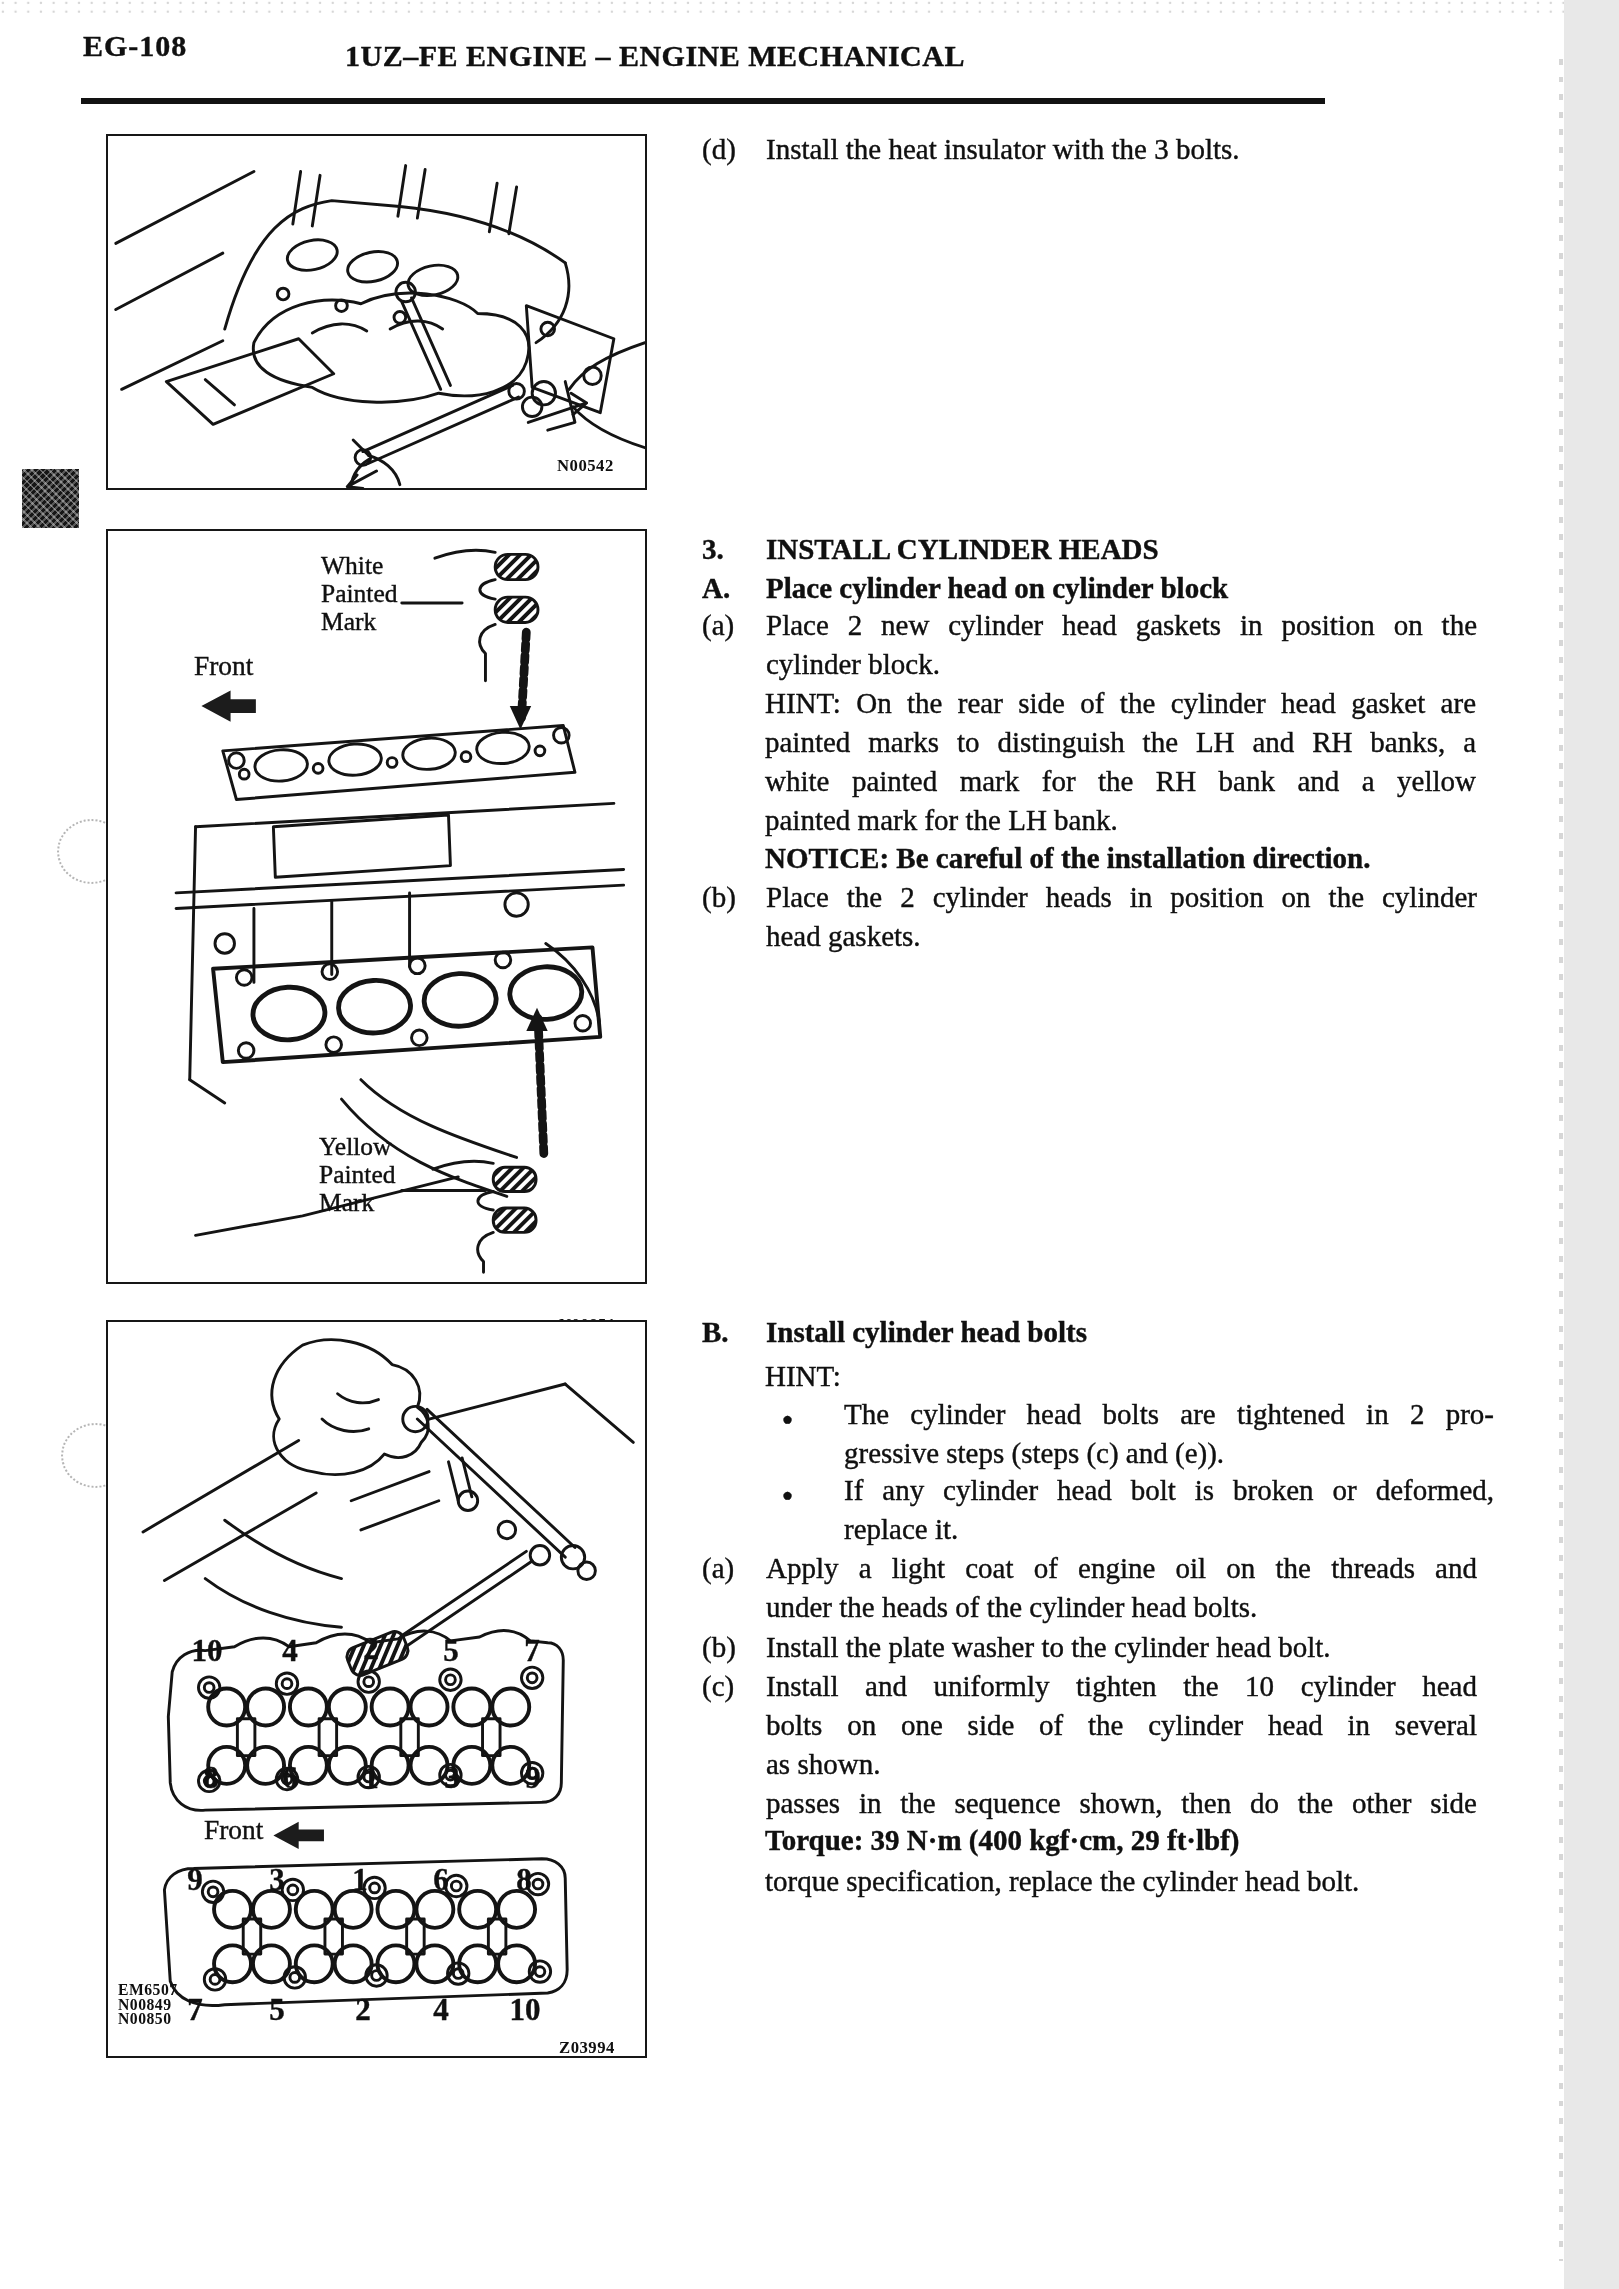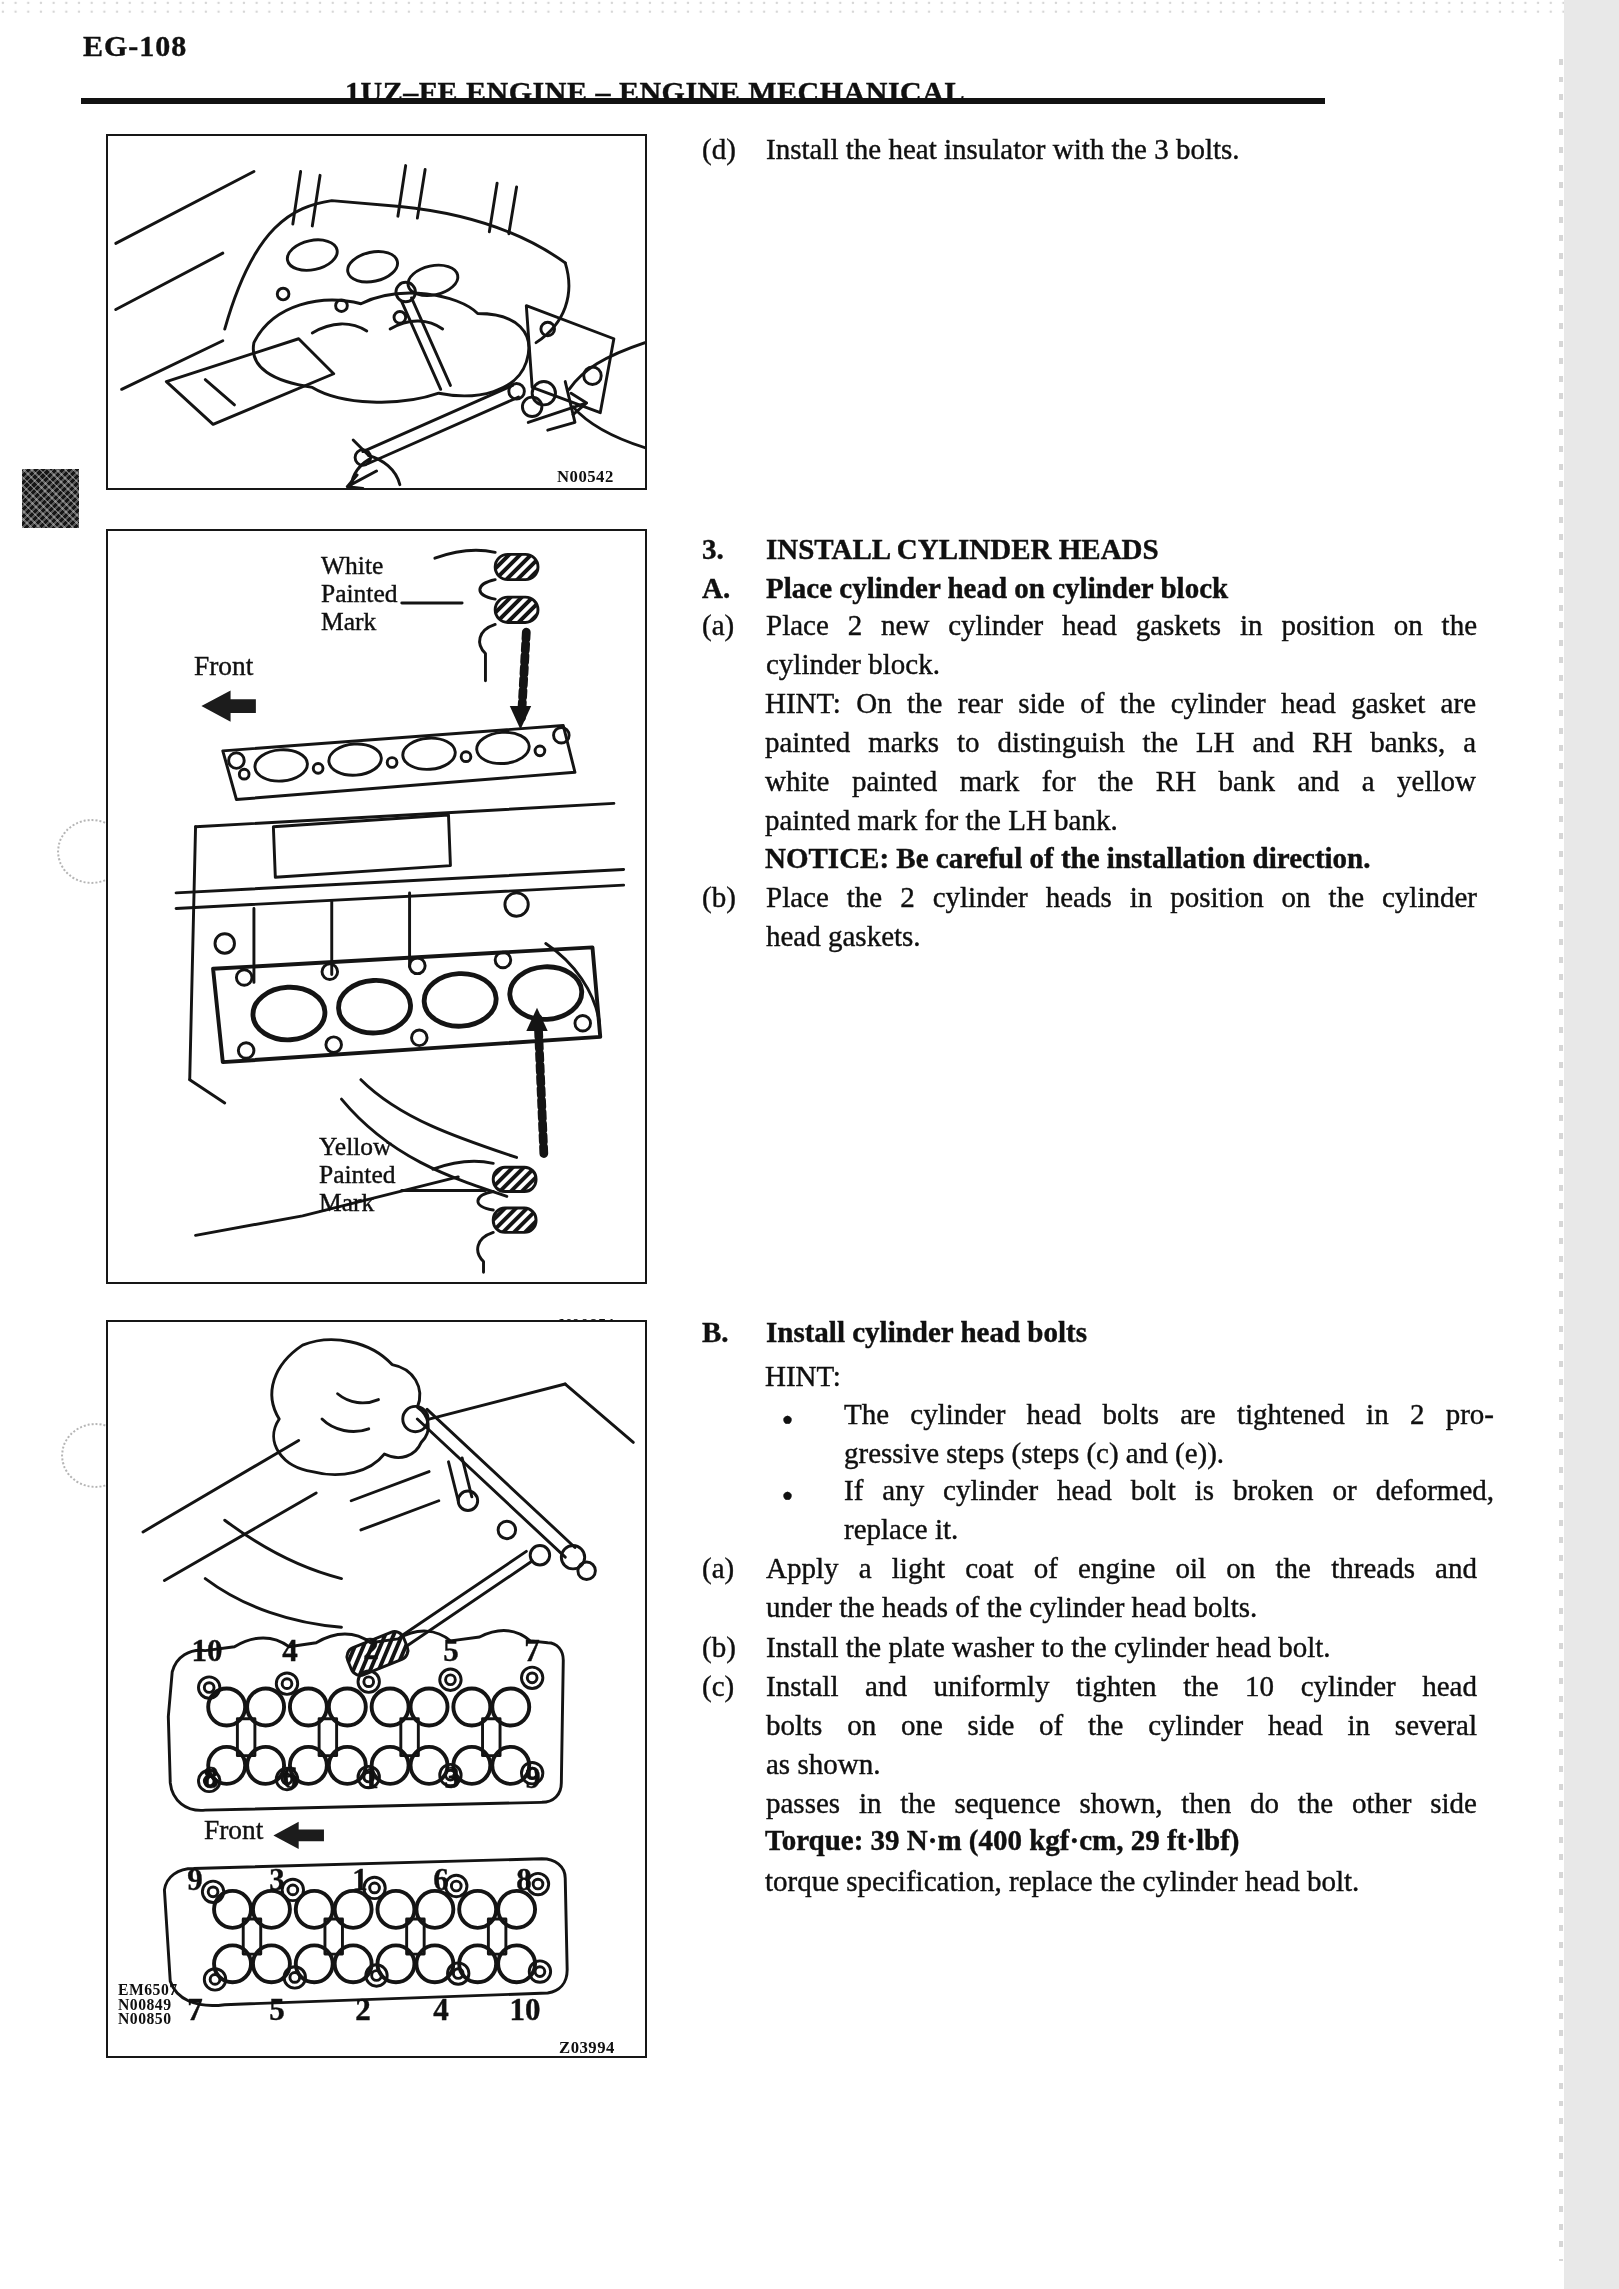--- a/index.html
+++ b/index.html
@@ -2,21 +2,21 @@
 <html><head>
 <meta charset="utf-8">
 <style>
   html,body{margin:0;padding:0;background:#e8e8e8;}
   .page{position:relative;width:1564px;height:2290px;background:#ffffff;color:#101010;
         font-family:Liberation Serif, serif;overflow:hidden;}
   .ink{-webkit-text-stroke:0.4px #101010;}
   
   .pgcode{position:absolute;left:83px;top:29px;font-size:30px;font-weight:700;letter-spacing:1px;}
   .ptitle{position:absolute;left:655px;top:39px;transform:translateX(-50%);font-size:30px;
-          font-weight:700;letter-spacing:0.5px;white-space:nowrap;margin-top:36px;}
+          font-weight:700;letter-spacing:0.5px;white-space:nowrap;}
   .hrule{position:absolute;left:81px;top:98px;width:1244px;height:5.9px;background:#121212;}
   
   .fig{position:absolute;left:106px;width:541px;border:2.9px solid #171717;background:#fff;box-sizing:border-box;}
   .fig svg{display:block;width:100%;height:100%;}
   .figlabel{position:absolute;font-size:25.5px;line-height:28px;font-weight:400;white-space:nowrap;}
   .frontlabel{position:absolute;font-size:27.4px;font-weight:400;white-space:nowrap;}
   .figcode{position:absolute;font-size:16.7px;font-weight:700;letter-spacing:0.5px;}
   .figcode.small{font-size:15.7px;line-height:14.7px;}
   .num{position:absolute;transform:translateX(-50%);font-size:31px;font-weight:700;line-height:33px;}
   
@@ -94,21 +94,21 @@
         <path d="M552,210 C510,224 488,238 474,258"></path>
           <path d="M552,318 C514,306 492,292 478,276"></path>
         <circle cx="448" cy="262" r="12"></circle>
           <circle cx="436" cy="276" r="10"></circle>
         <path d="M300,356 C296,340 282,330 268,326"></path>
           <path d="M250,356 C252,344 258,336 268,330"></path>
         <path d="M268,326 L252,310"></path>
       </g>
     </svg>
   </div>
-  <div class="figcode" style="left:557px;top:467px;">N00542</div>
+  <div class="figcode" style="left:557px;top:456px;">N00542</div>
 
   <div class="fig" style="top:529px;height:755px;">
     <svg viewBox="0 0 552 764">
       <defs>
         <pattern id="hatchA" width="8" height="8" patternUnits="userSpaceOnUse" patternTransform="rotate(45)">
           <rect width="8" height="8" fill="#ffffff"></rect>
           <rect width="4" height="8" fill="#141414"></rect>
         </pattern>
       </defs>
       <g stroke="#141414" stroke-width="3" fill="none" stroke-linecap="round" stroke-linejoin="round">

